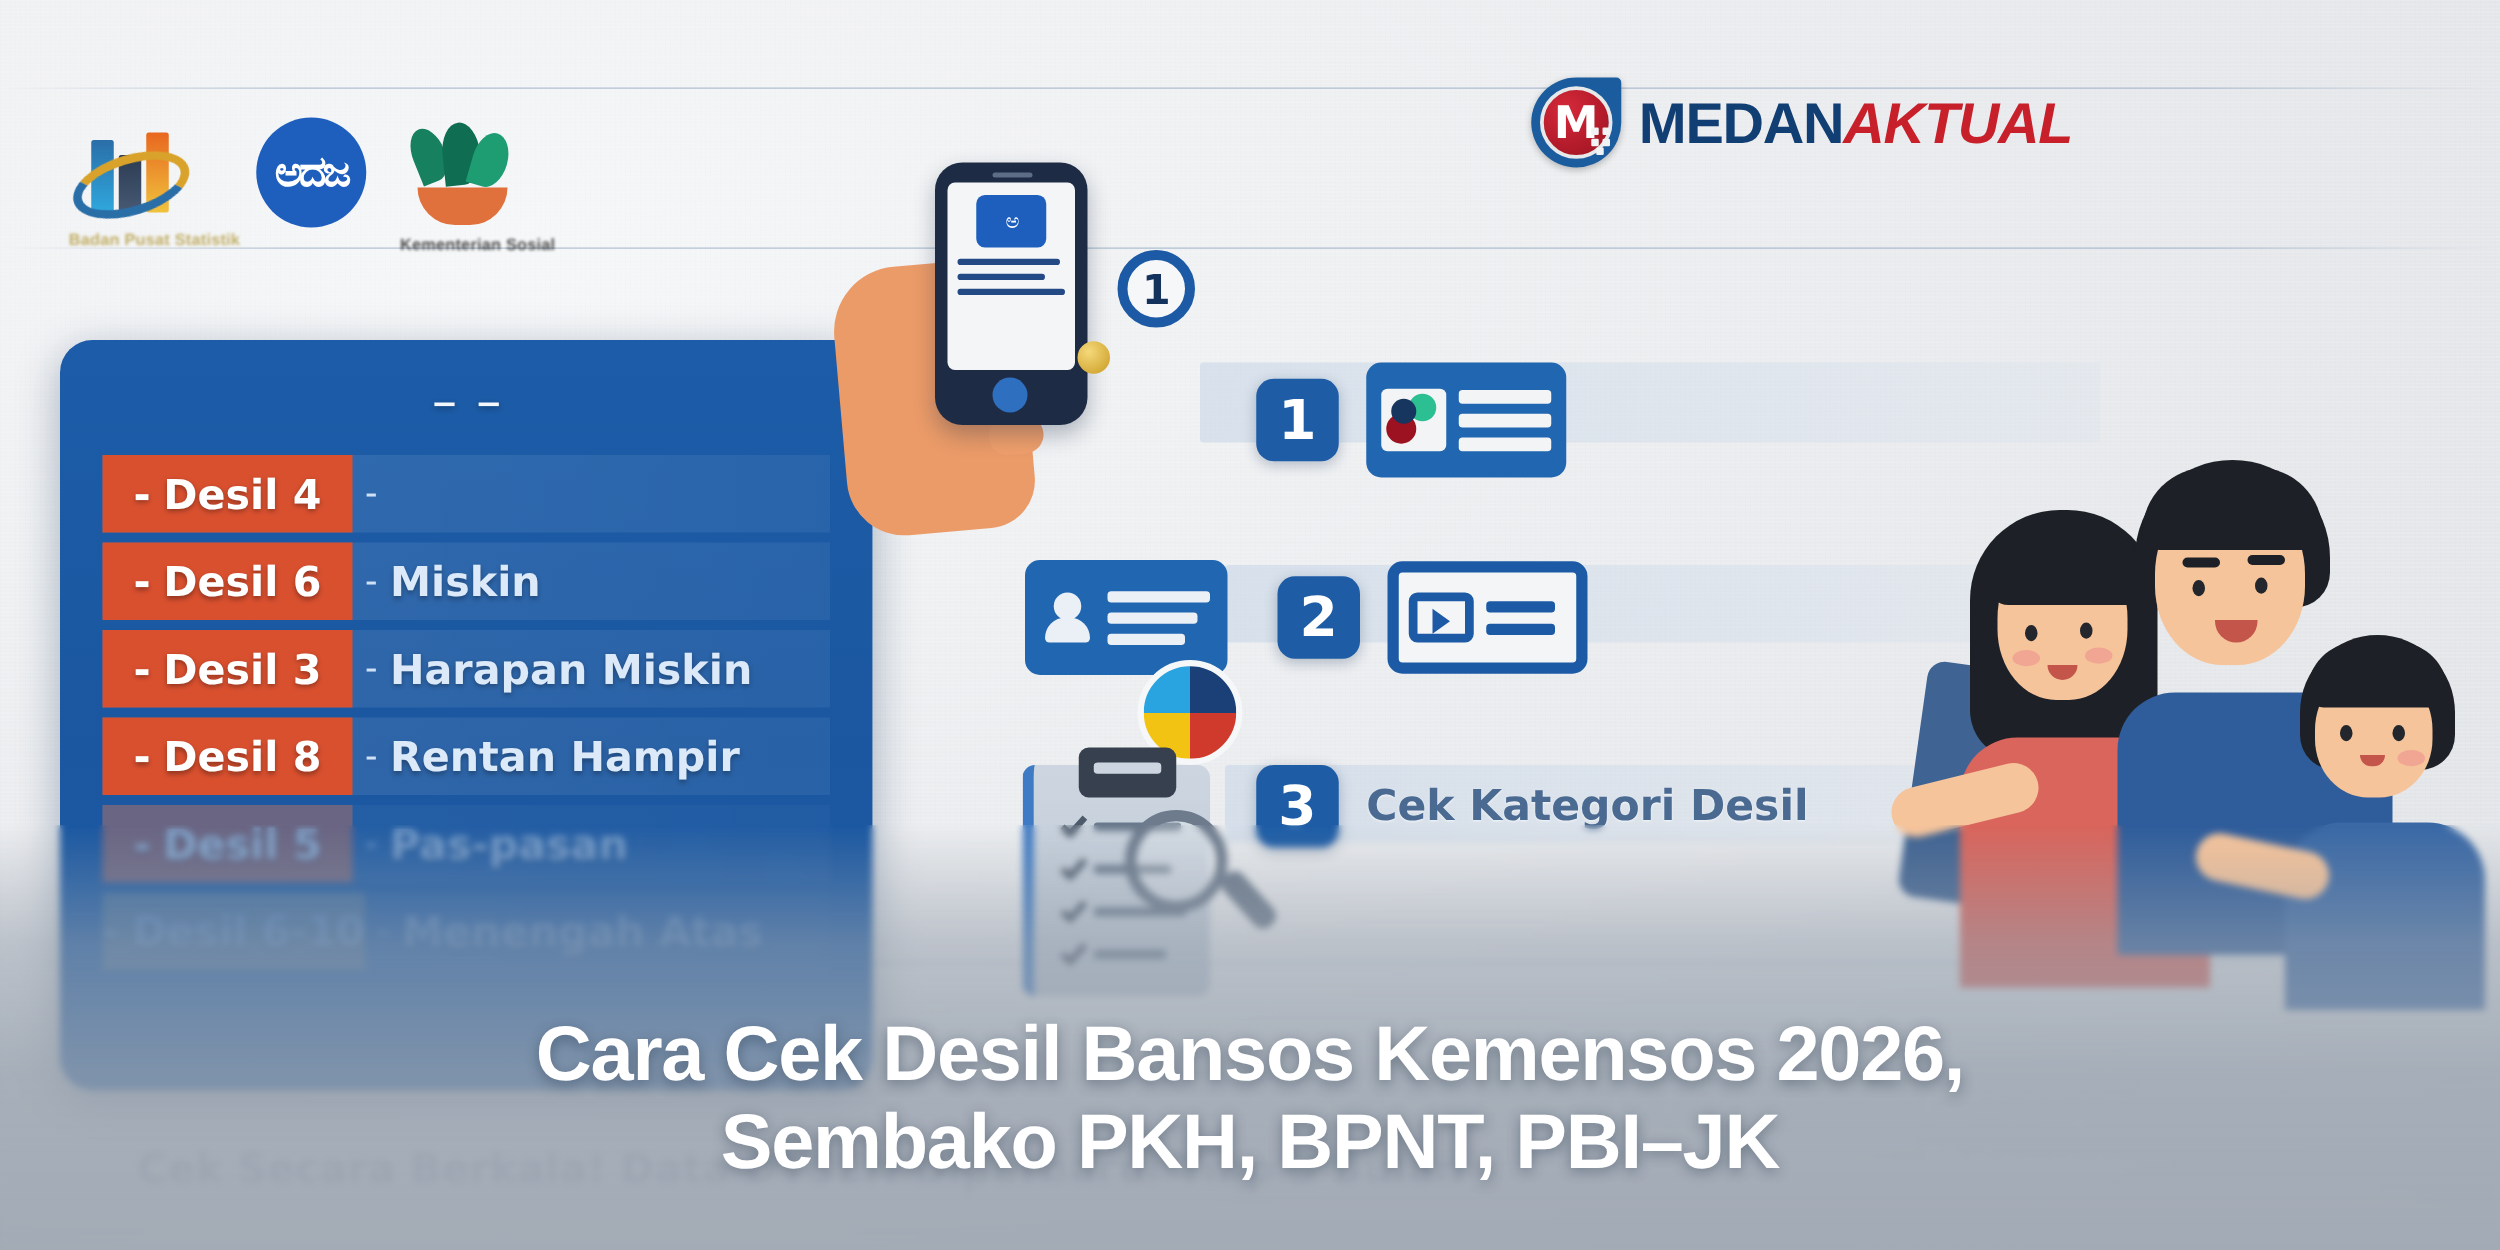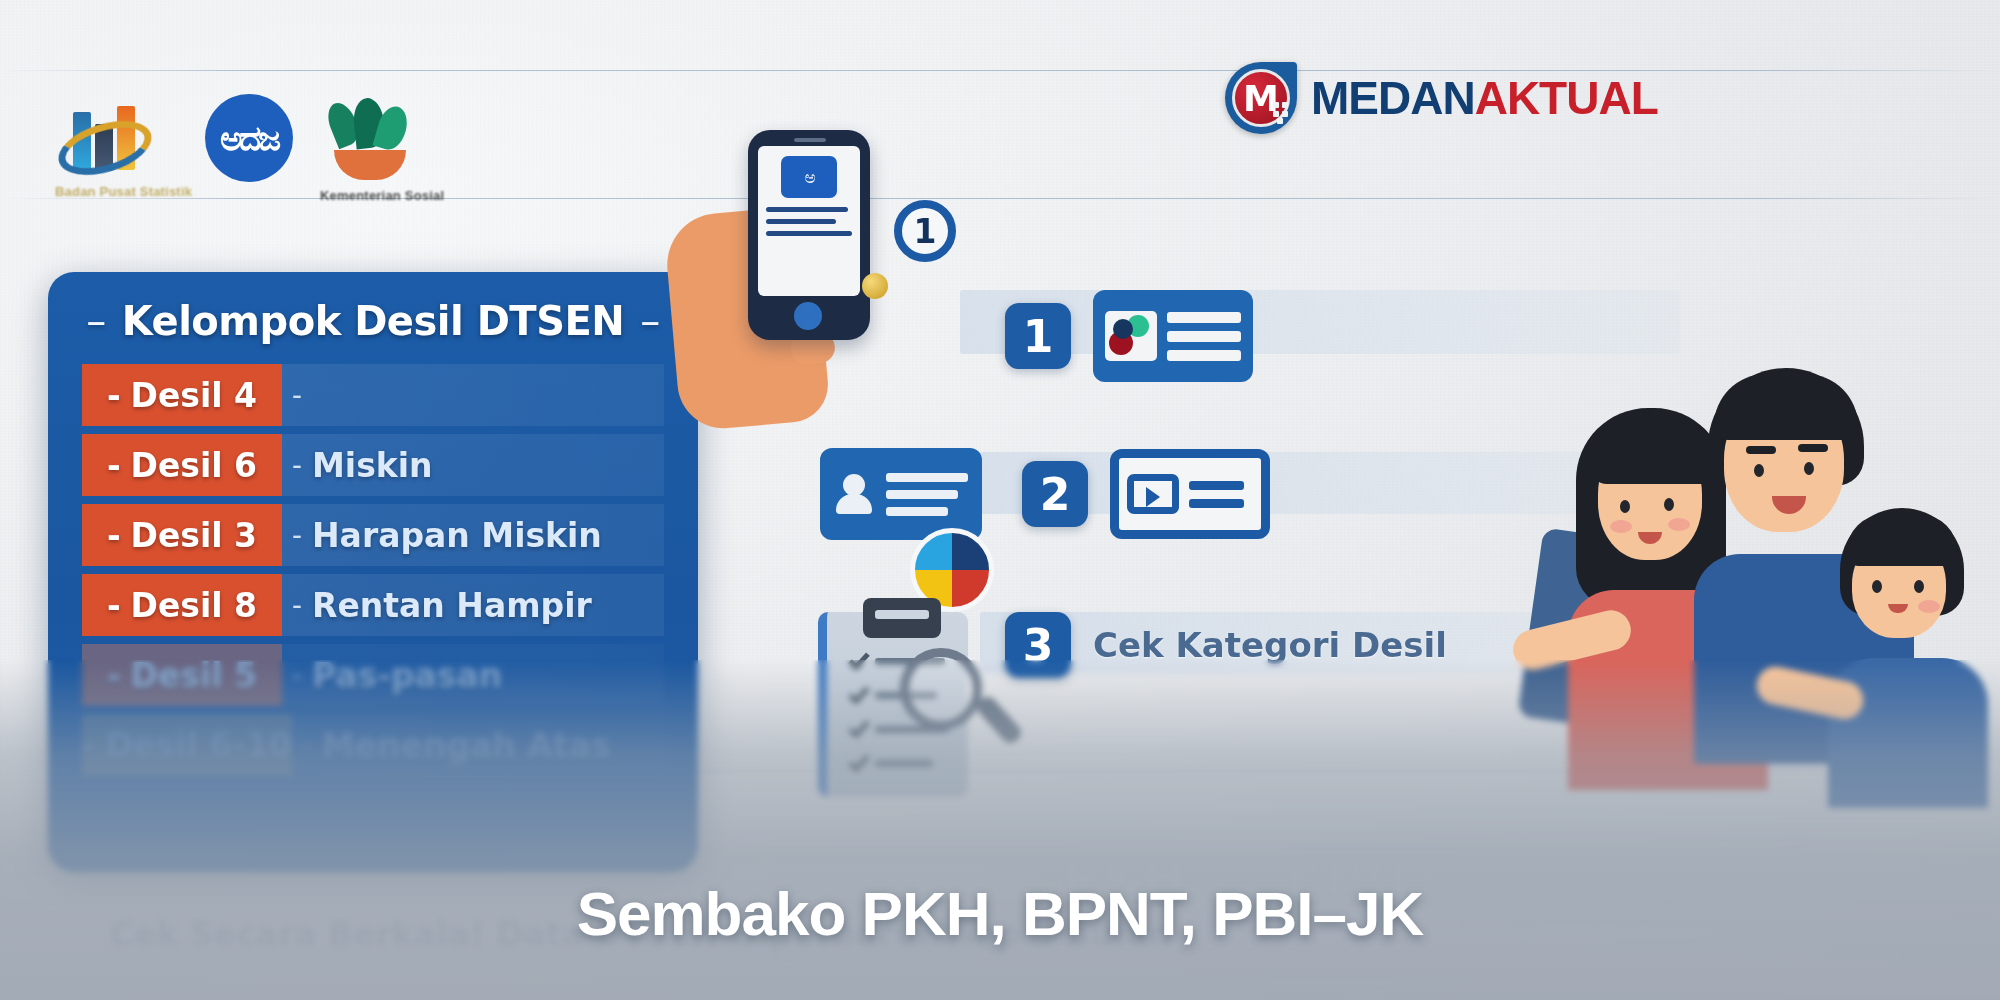--- a/index.html
+++ b/index.html
@@ -282,21 +282,21 @@
     position:absolute; left:7px; top:7px; width:58px; height:58px; border-radius:50%;
     background:radial-gradient(circle at 35% 30%, #d5293a, #9c1220);
     border:3px solid #e6e8ea;
     display:flex; align-items:center; justify-content:center;
     color:#fff; font-size:36px; font-weight:700; font-family:"DejaVu Sans", sans-serif;
   }
   .brand-pix{ position:absolute; right:8px; bottom:10px; width:16px; height:22px; }
   .brand-pix i{ position:absolute; width:6px; height:6px; background:#f0f2f4; border-radius:1px; }
   .brand-text{ font-size:46px; font-weight:700; letter-spacing:-1px; font-family:"Liberation Sans", sans-serif; }
   .brand-text .a{ color:#123f73; }
-  .brand-text .b{ color:#c8202b; }
+  .brand-text .b{ color:#c8202b;font-style:italic; }
 </style>
 </head>
 <body>
 
 <div id="stage">
 
   <div class="bg-paper"></div>
   <div class="bg-noise"></div>
   <div class="bg-hline" style="top:70px"></div>
   <div class="bg-hline" style="top:198px"></div>
@@ -345,21 +345,20 @@
       </div>
     </div>
     <div class="brand-text">
       <span class="a">MEDAN</span><span class="b">AKTUAL</span>
     </div>
   </div>
 
   <div class="desil-panel">
     <div class="desil-title">
       <span class="dash">–</span>
-      <span>Kelompok Desil DTSEN</span>
       <span class="dash">–</span>
     </div>
 
     <div class="desil-row">
       <div class="desil-tag">
         <span class="s">-</span>
         <span>Desil 4</span>
       </div>
       <div class="desil-sep">-</div>
     </div>
@@ -538,16 +537,17 @@
   </div>
   <div class="prog" style="left:1530px; top:800px;">
     <div class="big">PBI-JK</div>
     <div class="sub">BPJS Kesehatan</div>
   </div>
 
   <div class="ticker">Cek Secara Berkala! Data DTSEN Diperbarui Tiap 3 Bulan</div>
 
   <div class="headline-veil"></div>
   <div class="headline">
+    <span class="l1">Cara Cek Desil Bansos Kemensos 2026,</span>
     <span class="l2">Sembako PKH, BPNT, PBI–JK</span>
   </div>
 
 </div>
 
 </body></html>

